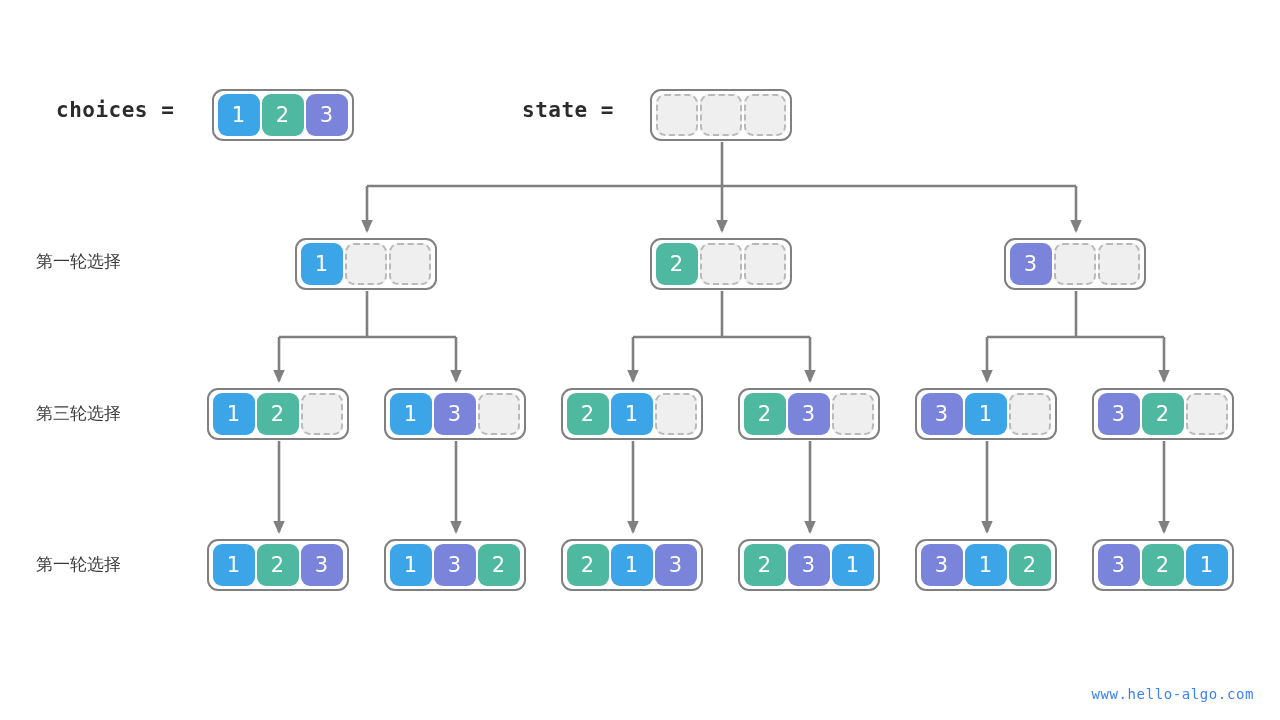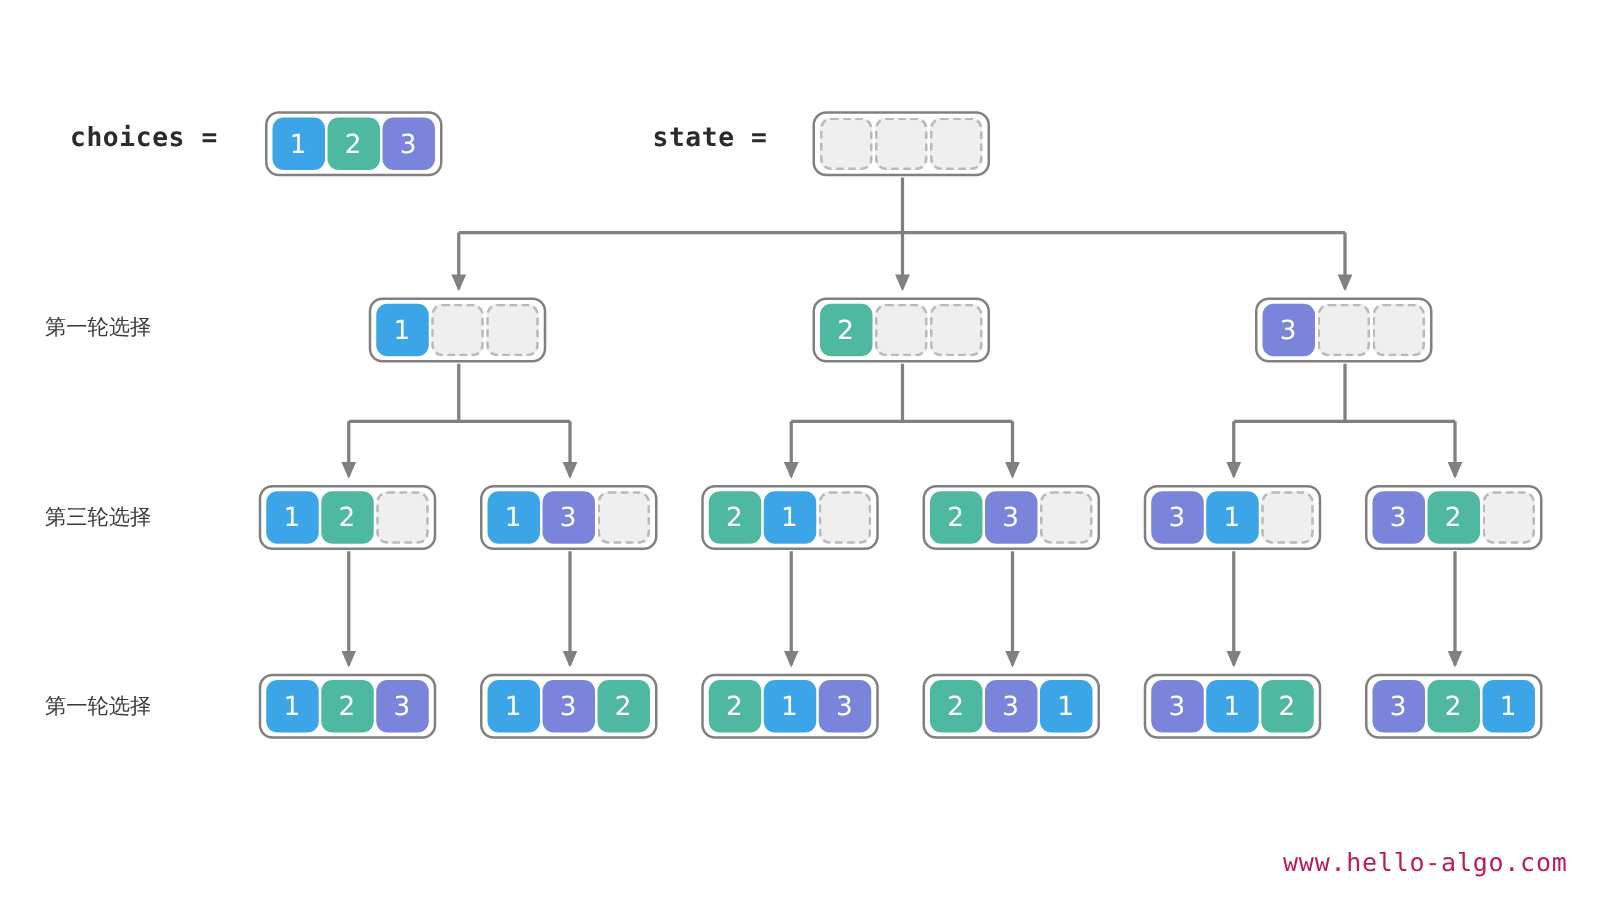--- a/index.html
+++ b/index.html
@@ -49,22 +49,22 @@
     font-size: 17px;
     color: #3a3a3a;
     white-space: nowrap;
     z-index: 3;
   }
   .watermark {
     position: absolute;
     right: 26px;
     bottom: 18px;
     font-family: "DejaVu Sans Mono", "Liberation Mono", monospace;
-    font-size: 20px;
-    color: #be185d;
+    font-size: 14px;
+    color: #3b82f6;
     letter-spacing: 0.6px;
     z-index: 3;
   }
 
   
   .array {
     position: absolute;
     display: flex;
     flex-direction: row;
     align-items: center;

